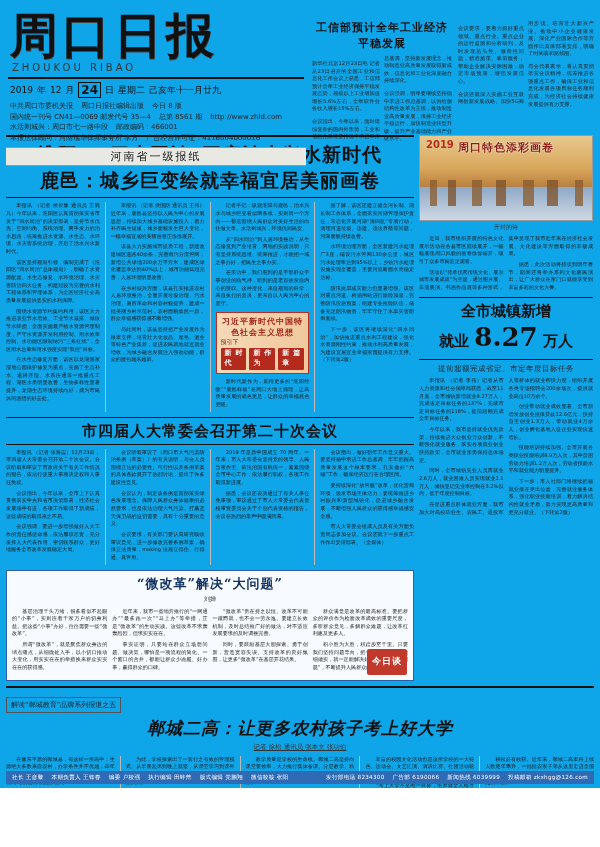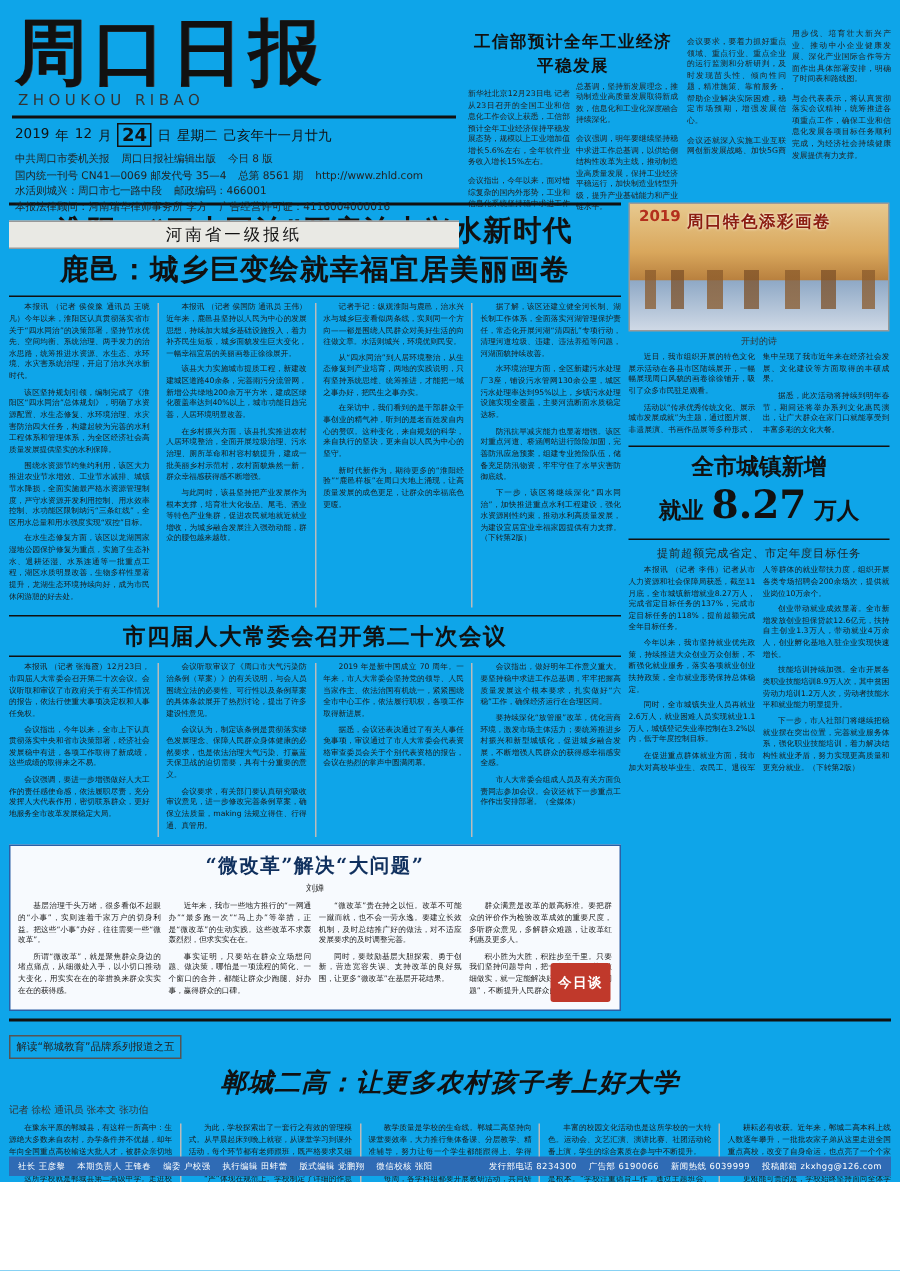--- a/index.html
+++ b/index.html
@@ -289,21 +289,21 @@
     text-align: center;
     font-family: "DejaVu Serif", "Liberation Serif", serif;
     font-weight: bold;
     font-size: 17px;
     letter-spacing: 1px;
     color: #111;
     margin: 2px 0 3px 0;
     font-style: italic;
   }
   .bottom-byline {
-    font-size: 6.5px; color: #333; margin-bottom: 4px;
+    text-align: center; font-size: 6.5px; color: #333; margin-bottom: 4px; text-decoration: underline;
   }
   .bottom-cols { display: flex; gap: 5px; }
 
   
   .footer {
     position: absolute;
     left: 6px; right: 6px; bottom: 4px;
     background: #2f6bb5;
     color: #fff;
     font-size: 5.6px;
@@ -397,20 +397,29 @@
           <p>该县大力实施城市提质工程，新建改建城区道路40余条，完善雨污分流管网，新增公共绿地200余万平方米，建成区绿化覆盖率达到40%以上，城市功能日趋完善，人居环境明显改善。</p>
           <p>在乡村振兴方面，该县扎实推进农村人居环境整治，全面开展垃圾治理、污水治理、厕所革命和村容村貌提升，建成一批美丽乡村示范村，农村面貌焕然一新，群众幸福感获得感不断增强。</p>
           <p>与此同时，该县坚持把产业发展作为根本支撑，培育壮大化妆品、尾毛、酒业等特色产业集群，促进农民就地就近就业增收，为城乡融合发展注入强劲动能，群众的腰包越来越鼓。</p>
         </div>
         <div class="vrule"></div>
         <div class="tcol">
           <p>记者手记：纵观淮阳与鹿邑，治水兴水与城乡巨变看似两条线，实则同一个方向——都是围绕人民群众对美好生活的向往做文章。水活则城兴，环境优则民安。</p>
           <p>从“四水同治”到人居环境整治，从生态修复到产业培育，两地的实践说明，只有坚持系统思维、统筹推进，才能把一域之事办好，把民生之事办实。</p>
           <p>在采访中，我们看到的是干部群众干事创业的精气神，听到的是老百姓发自内心的赞叹。这种变化，来自规划的科学，来自执行的坚决，更来自以人民为中心的坚守。</p>
 
+          <div class="promo">
+            <div class="pm-title">习近平新时代中国特色社会主义思想</div>
+            <div>预引下</div>
+            <div class="pm-tags">
+              <span>新时代</span>
+              <span>新作为</span>
+              <span>新篇章</span>
+            </div>
+          </div>
 
           <p>新时代新作为，期待更多的“淮阳经验”“鹿邑样板”在周口大地上涌现，让高质量发展的成色更足，让群众的幸福底色更暖。</p>
         </div>
         <div class="vrule"></div>
         <div class="tcol">
           <p>据了解，该区还建立健全河长制、湖长制工作体系，全面落实河湖管理保护责任，常态化开展河湖“清四乱”专项行动，清理河道垃圾、违建、违法养殖等问题，河湖面貌持续改善。</p>
           <p>水环境治理方面，全区新建污水处理厂3座，铺设污水管网130余公里，城区污水处理率达到95%以上，乡镇污水处理设施实现全覆盖，主要河流断面水质稳定达标。</p>
           <p>防汛抗旱减灾能力也显著增强。该区对重点河道、桥涵闸站进行除险加固，完善防汛应急预案，组建专业抢险队伍，储备充足防汛物资，牢牢守住了水旱灾害防御底线。</p>
           <p>下一步，该区将继续深化“四水同治”，加快推进重点水利工程建设，强化水资源刚性约束，推动水利高质量发展，为建设宜居宜业幸福家园提供有力支撑。（下转第2版）</p>
         </div>

